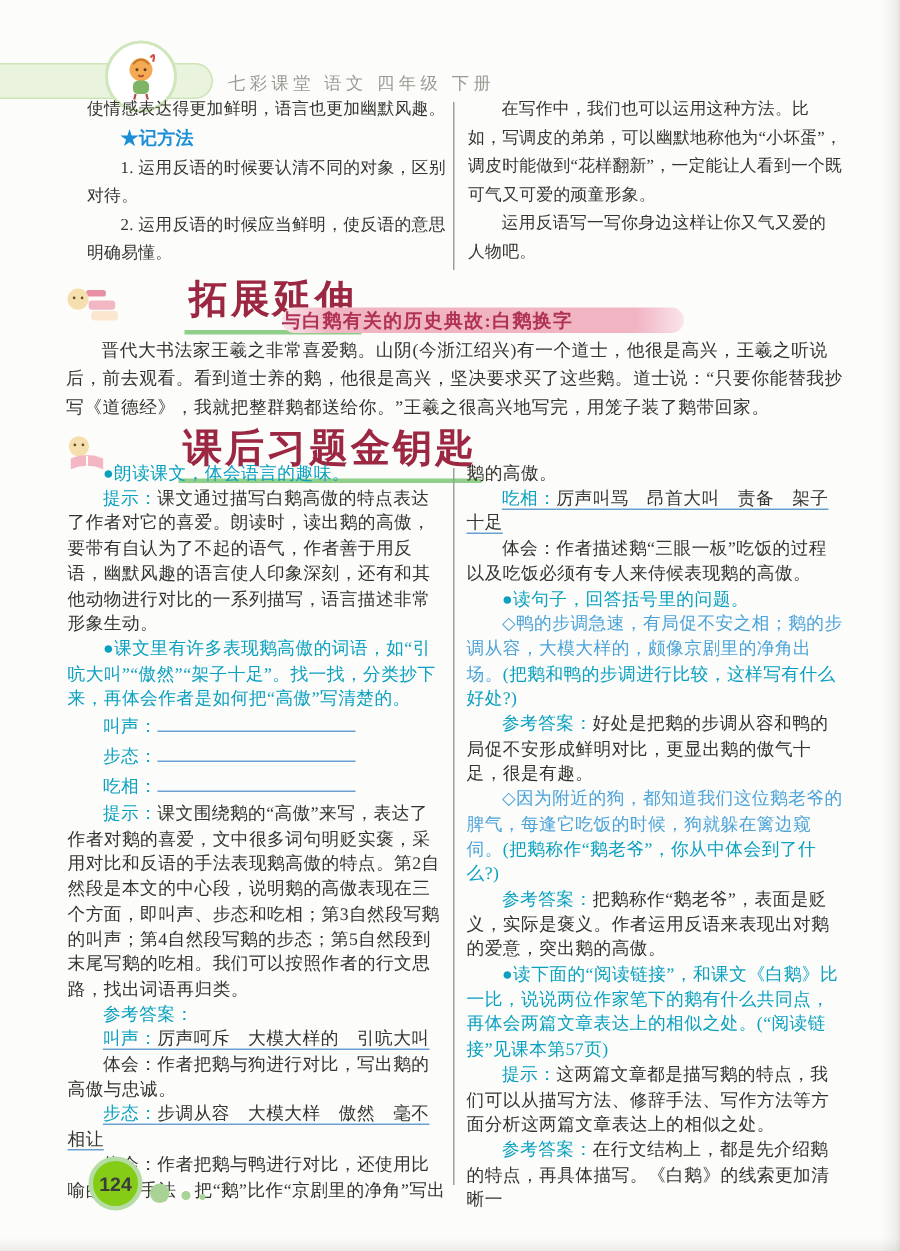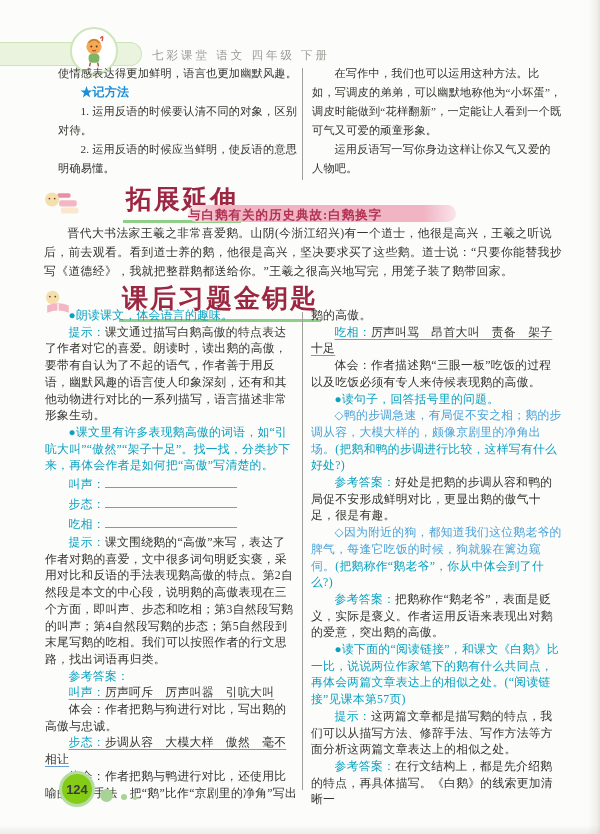--- a/index.html
+++ b/index.html
@@ -143,21 +143,21 @@
 
 <section id="ex-left" class="ex-col col">
   <p class="teal">●朗读课文，体会语言的趣味。</p>
   <p><span class="teal">提示：</span><span>课文通过描写白鹅高傲的特点表达了作者对它的喜爱。朗读时，读出鹅的高傲，要带有自认为了不起的语气，作者善于用反语，幽默风趣的语言使人印象深刻，还有和其他动物进行对比的一系列描写，语言描述非常形象生动。</span></p>
   <p class="teal">●课文里有许多表现鹅高傲的词语，如“引吭大叫”“傲然”“架子十足”。找一找，分类抄下来，再体会作者是如何把“高傲”写清楚的。</p>
   <p class="blankrow"><span class="teal">叫声：</span><span class="blank"></span></p>
   <p class="blankrow"><span class="teal">步态：</span><span class="blank"></span></p>
   <p class="blankrow"><span class="teal">吃相：</span><span class="blank"></span></p>
   <p><span class="teal">提示：</span><span>课文围绕鹅的“高傲”来写，表达了作者对鹅的喜爱，文中很多词句明贬实褒，采用对比和反语的手法表现鹅高傲的特点。第2自然段是本文的中心段，说明鹅的高傲表现在三个方面，即叫声、步态和吃相；第3自然段写鹅的叫声；第4自然段写鹅的步态；第5自然段到末尾写鹅的吃相。我们可以按照作者的行文思路，找出词语再归类。</span></p>
   <p><span class="teal">参考答案：</span></p>
-  <p class="ansline"><span class="teal">叫声：</span><span>厉声呵斥　厉声叫嚣　引吭大叫</span></p>
+  <p class="ansline"><span class="teal">叫声：</span><span>厉声呵斥　大模大样的　引吭大叫</span></p>
   <p><span>体会：</span><span>作者把鹅与狗进行对比，写出鹅的高傲与忠诚。</span></p>
   <p class="ansline"><span class="teal">步态：</span><span>步调从容　大模大样　傲然　毫不相让</span></p>
   <p><span>体会：</span><span>作者把鹅与鸭进行对比，还使用比喻的修辞手法，把“鹅”比作“京剧里的净角”写出</span></p>
 </section>
 
 <section id="ex-right" class="ex-col col">
   <p class="flush">鹅的高傲。</p>
   <p class="ansline"><span class="teal">吃相：</span><span>厉声叫骂　昂首大叫　责备　架子十足</span></p>
   <p><span>体会：</span><span>作者描述鹅“三眼一板”吃饭的过程以及吃饭必须有专人来侍候表现鹅的高傲。</span></p>
   <p class="teal">●读句子，回答括号里的问题。</p>

